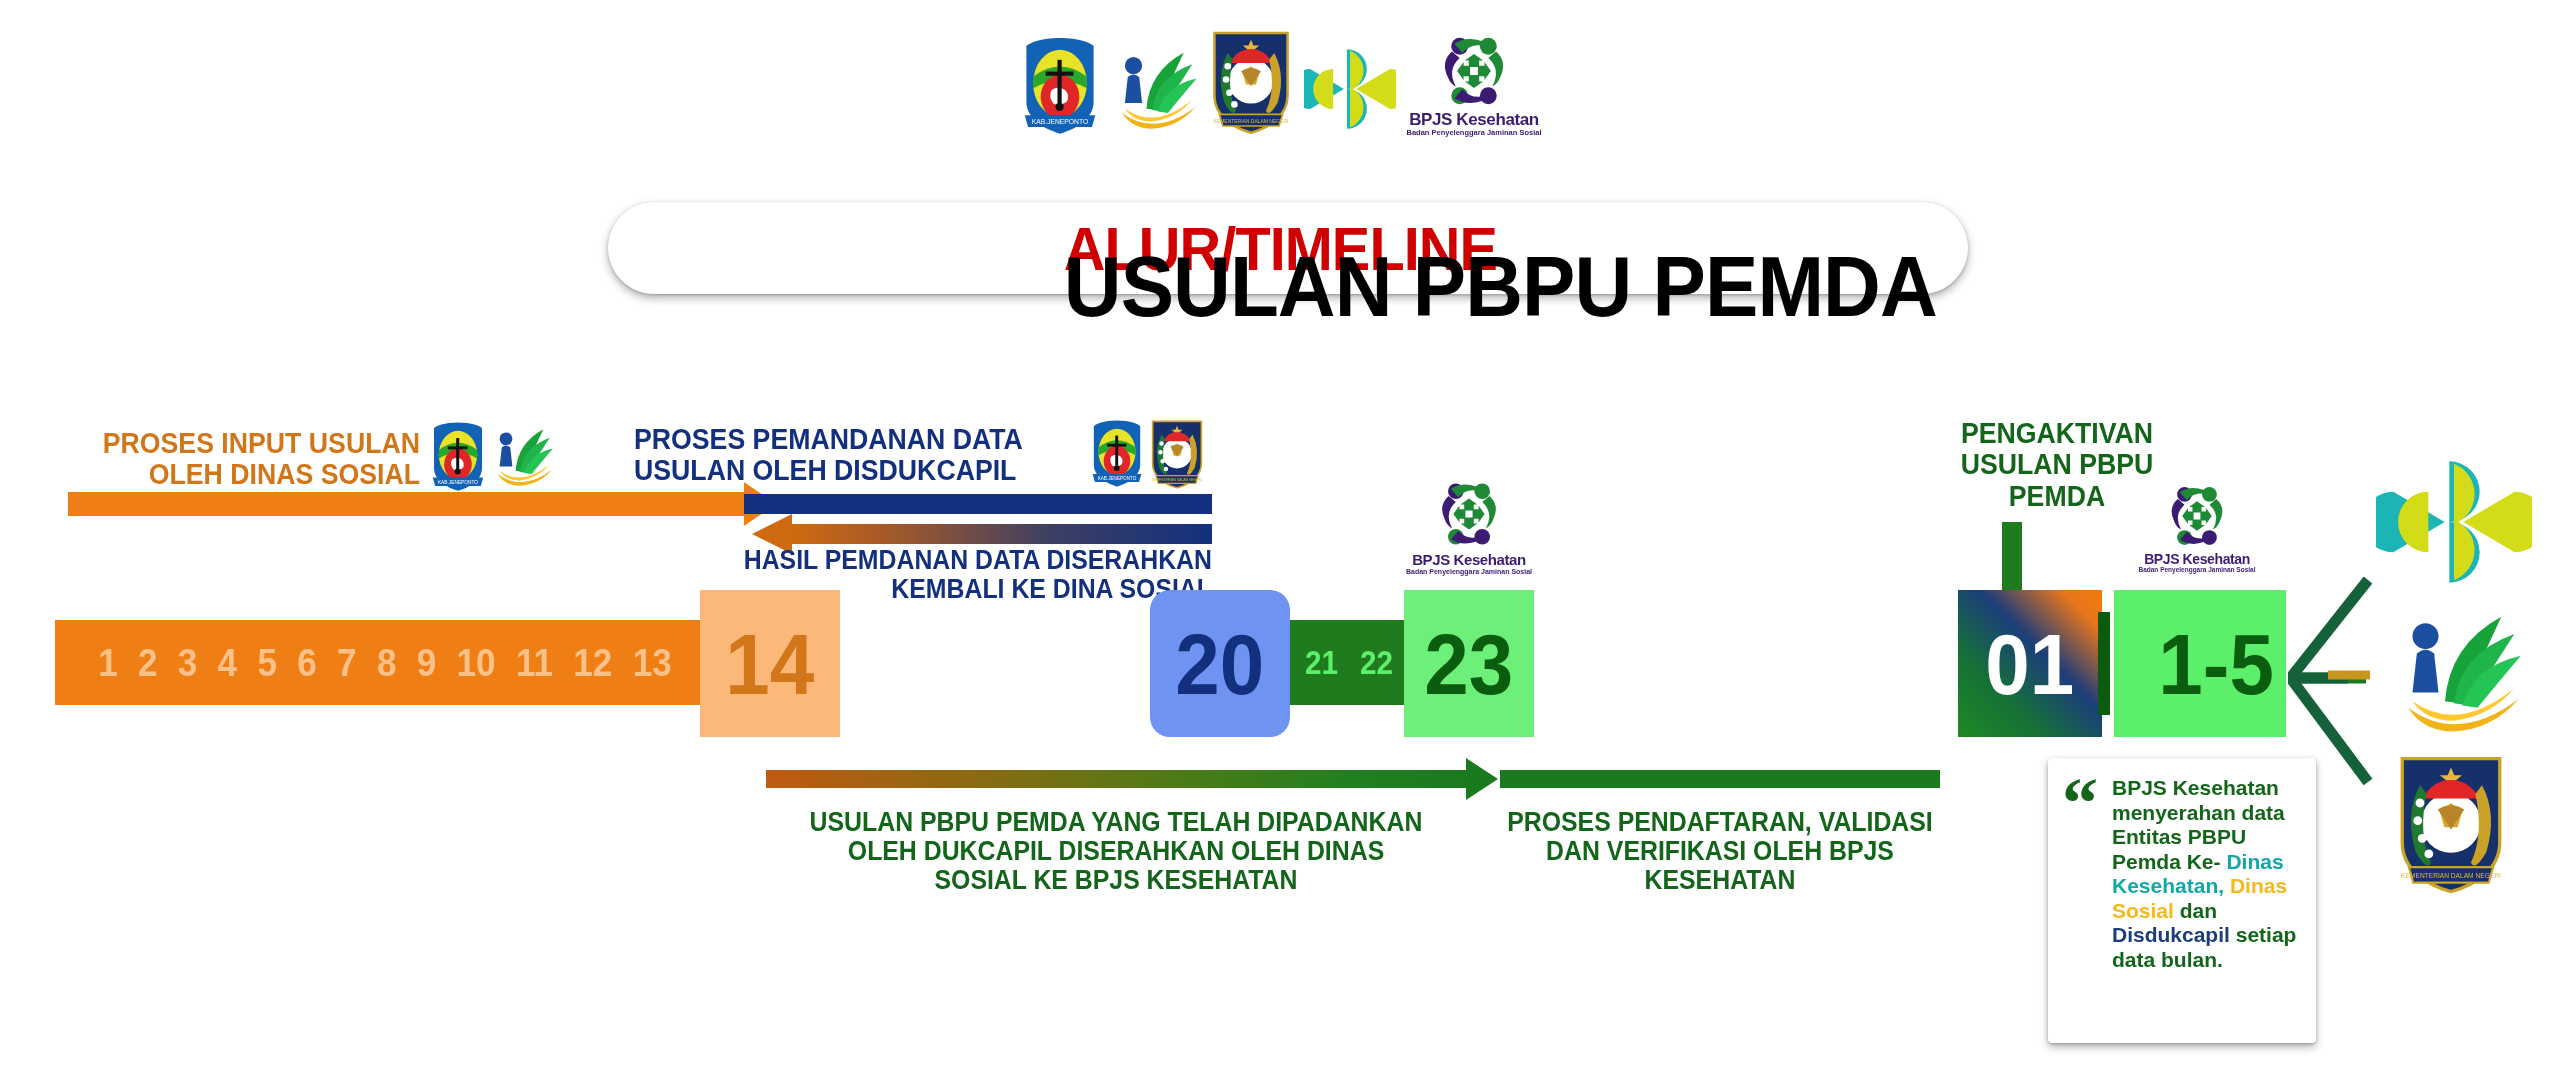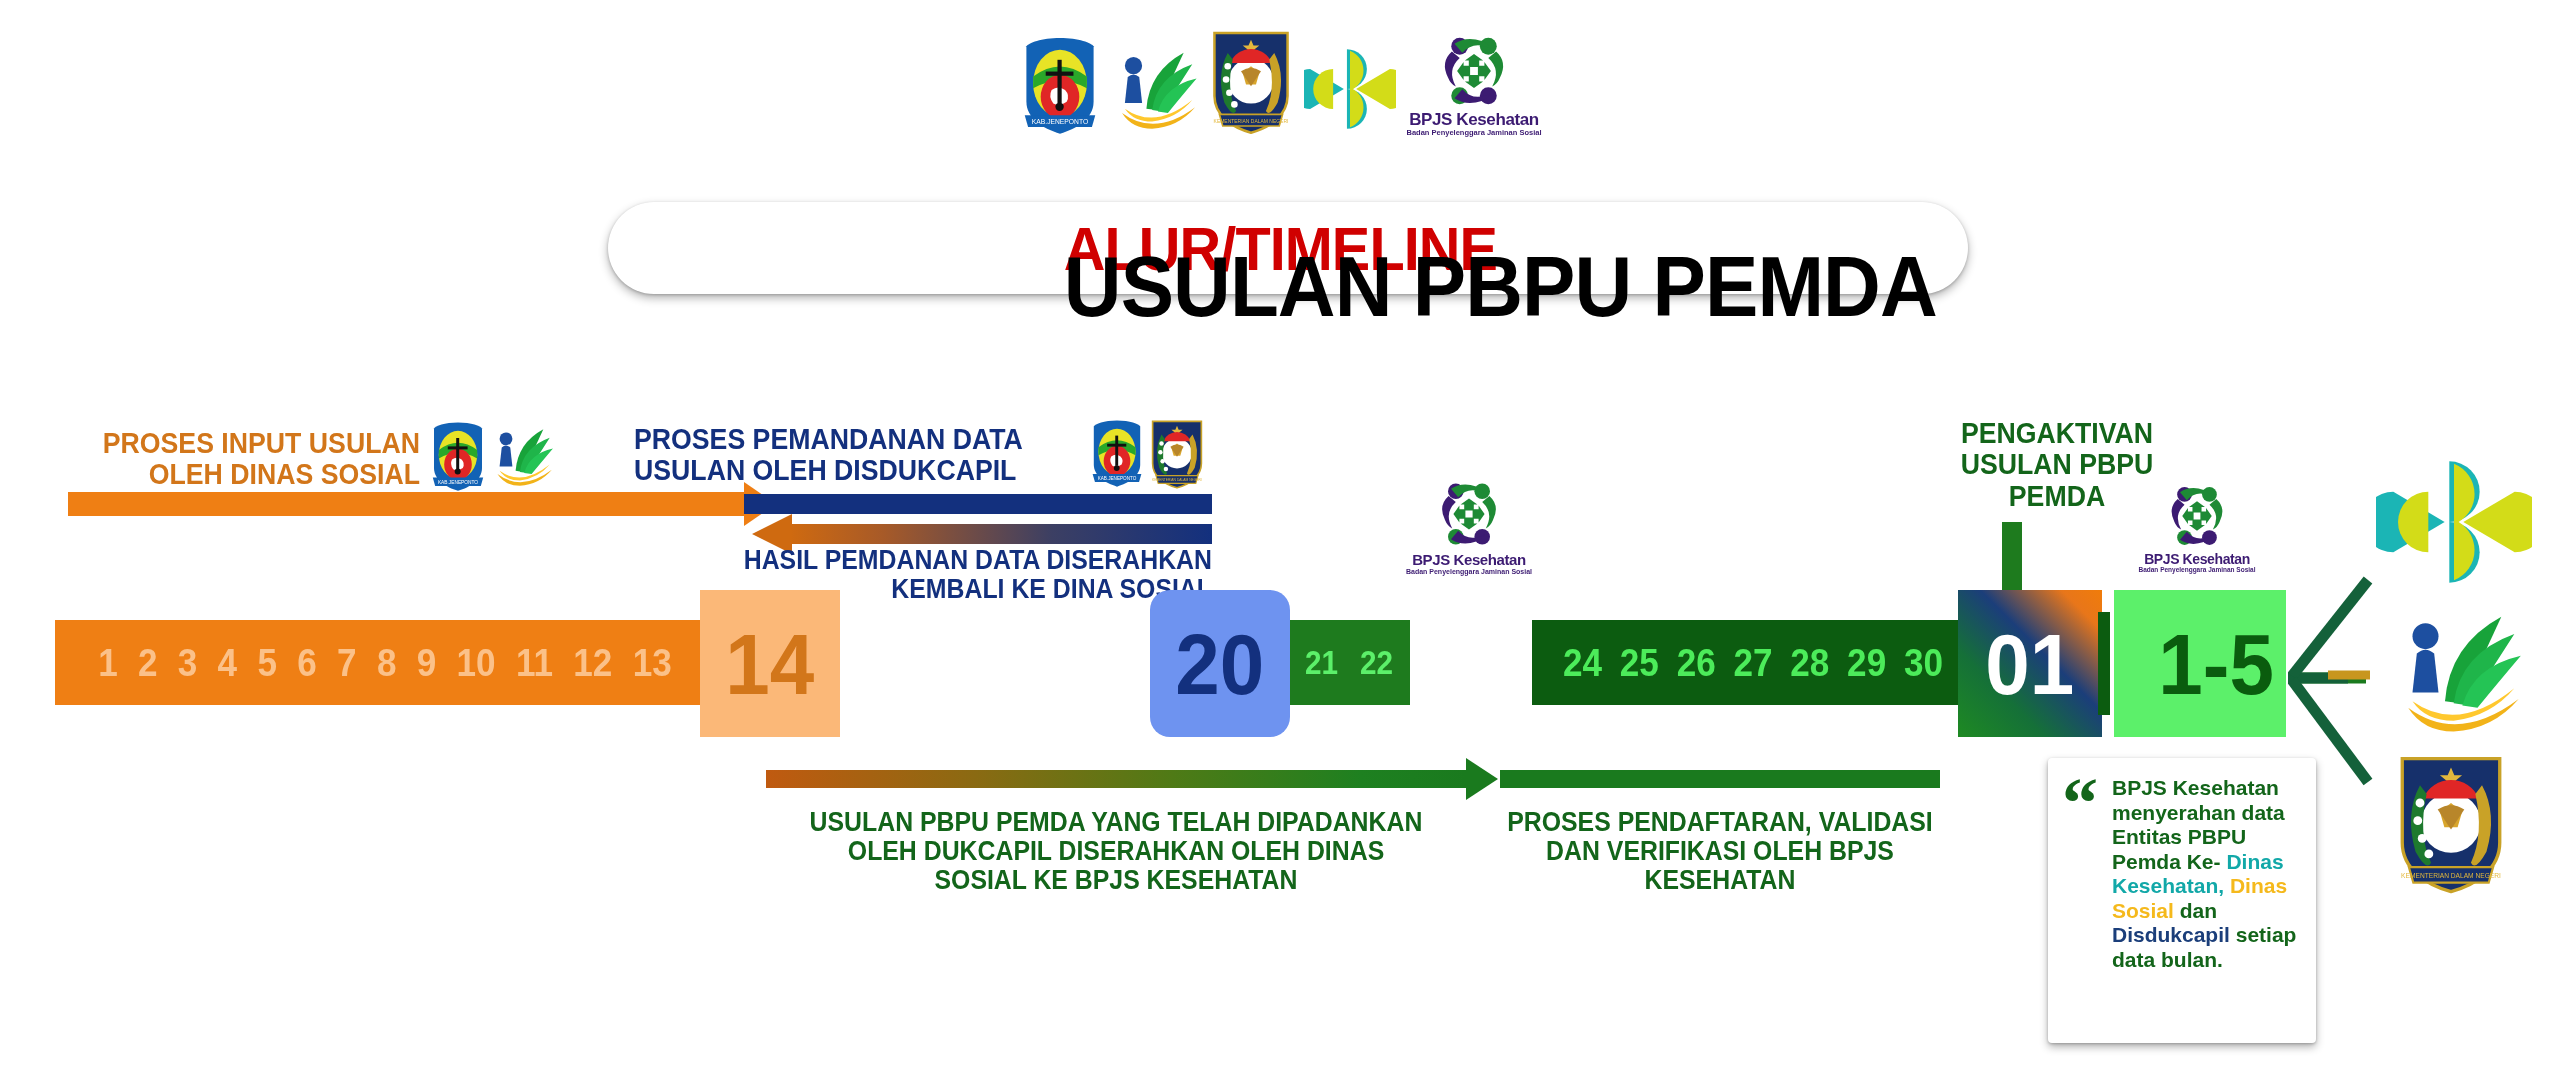--- a/index.html
+++ b/index.html
@@ -260,40 +260,32 @@
   </div>
 
 
   <div class="seg" style="left:1288px;width:122px;background:#1e7b1e;">
     <div class="nums" style="font-size:33px">
       <span style="color:#5cf06a">21</span>
       <span style="color:#5cf06a">22</span>
     </div>
   </div>
 
-  <div class="seg" style="left:1532px;width:442px;background:#0c5c10;">
-    <div class="nums">
-      <span style="color:#4cec5a">24</span>
-      <span style="color:#4cec5a">25</span>
-      <span style="color:#4cec5a">26</span>
-      <span style="color:#4cec5a">27</span>
-      <span style="color:#4cec5a">28</span>
-      <span style="color:#4cec5a">29</span>
-      <span style="color:#4cec5a">30</span>
-    </div>
-  </div>
 
   <div class="blk" style="left:700px;width:140px;background:#fbb878;color:#d2761a;">
     <span>14</span>
   </div>
 
   <div class="blk" style="left:1150px;width:140px;background:#6e93f0;color:#13307e;border-radius:20px;">
     <span>20</span>
   </div>
 
+  <div class="blk" style="left:1404px;width:130px;background:#6cf07a;color:#0a5c0e;">
+    <span>23</span>
+  </div>
 
   <div class="blk" style="left:1958px;width:144px;background:linear-gradient(45deg,#1e8a22 0%,#157038 30%,#1b3e7a 58%,#e8761a 86%,#f07c0a 100%);color:#ffffff;text-align:center;">
     <span>01</span>
   </div>
 
   <div class="blk" style="left:2114px;width:172px;background:#5cf06a;color:#0a5c0e;padding-left:32px;">
     <span>1-5</span>
   </div>
 
   <div class="abs" style="left:2098px;top:22px;width:12px;height:103px;background:#0c5c10;"></div>

